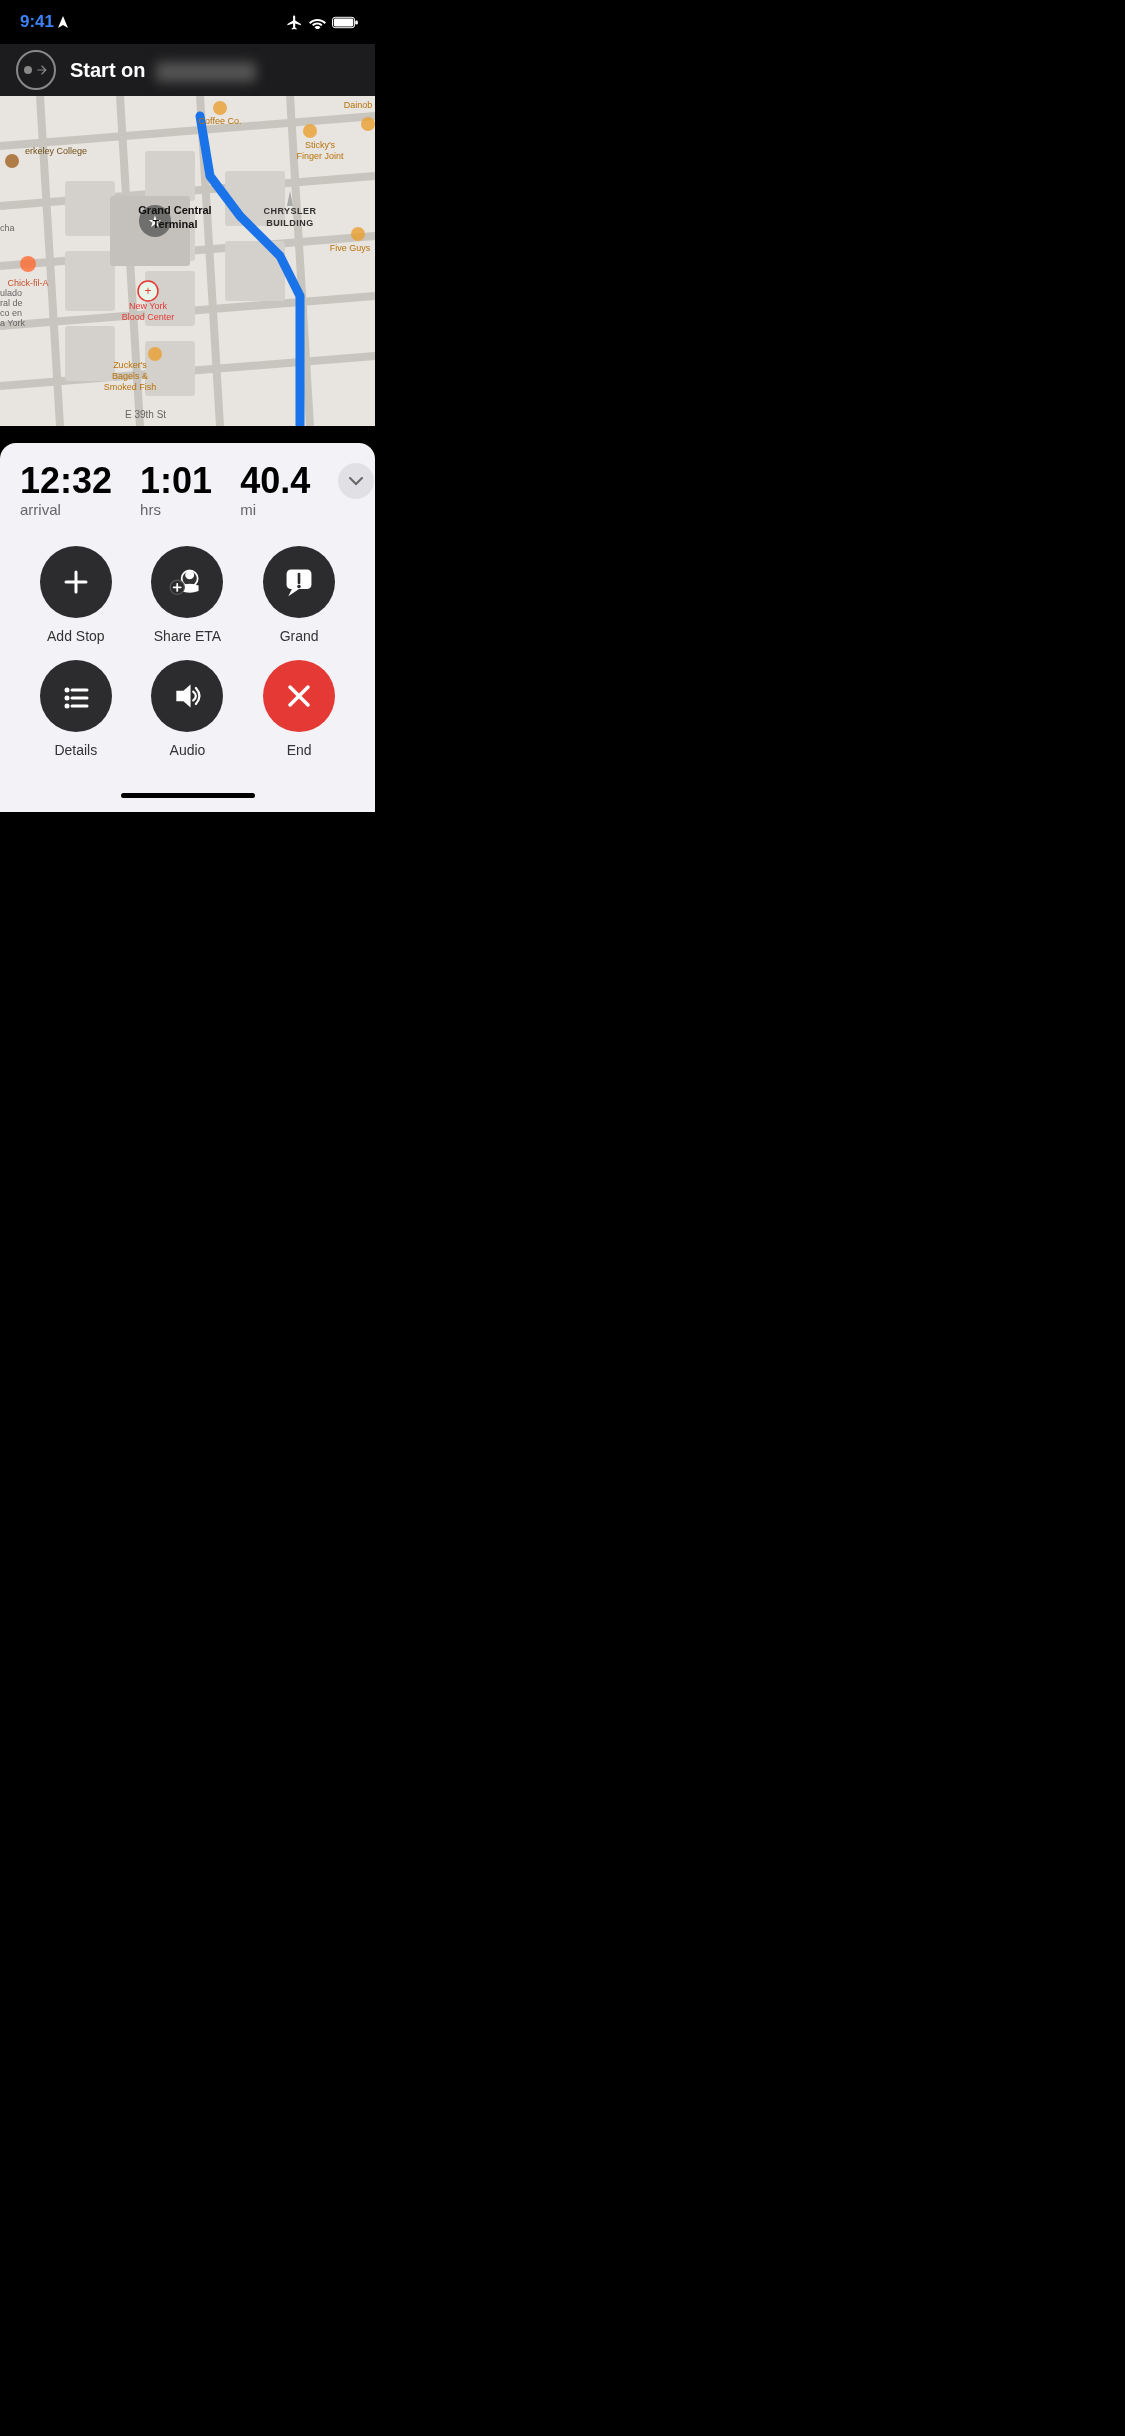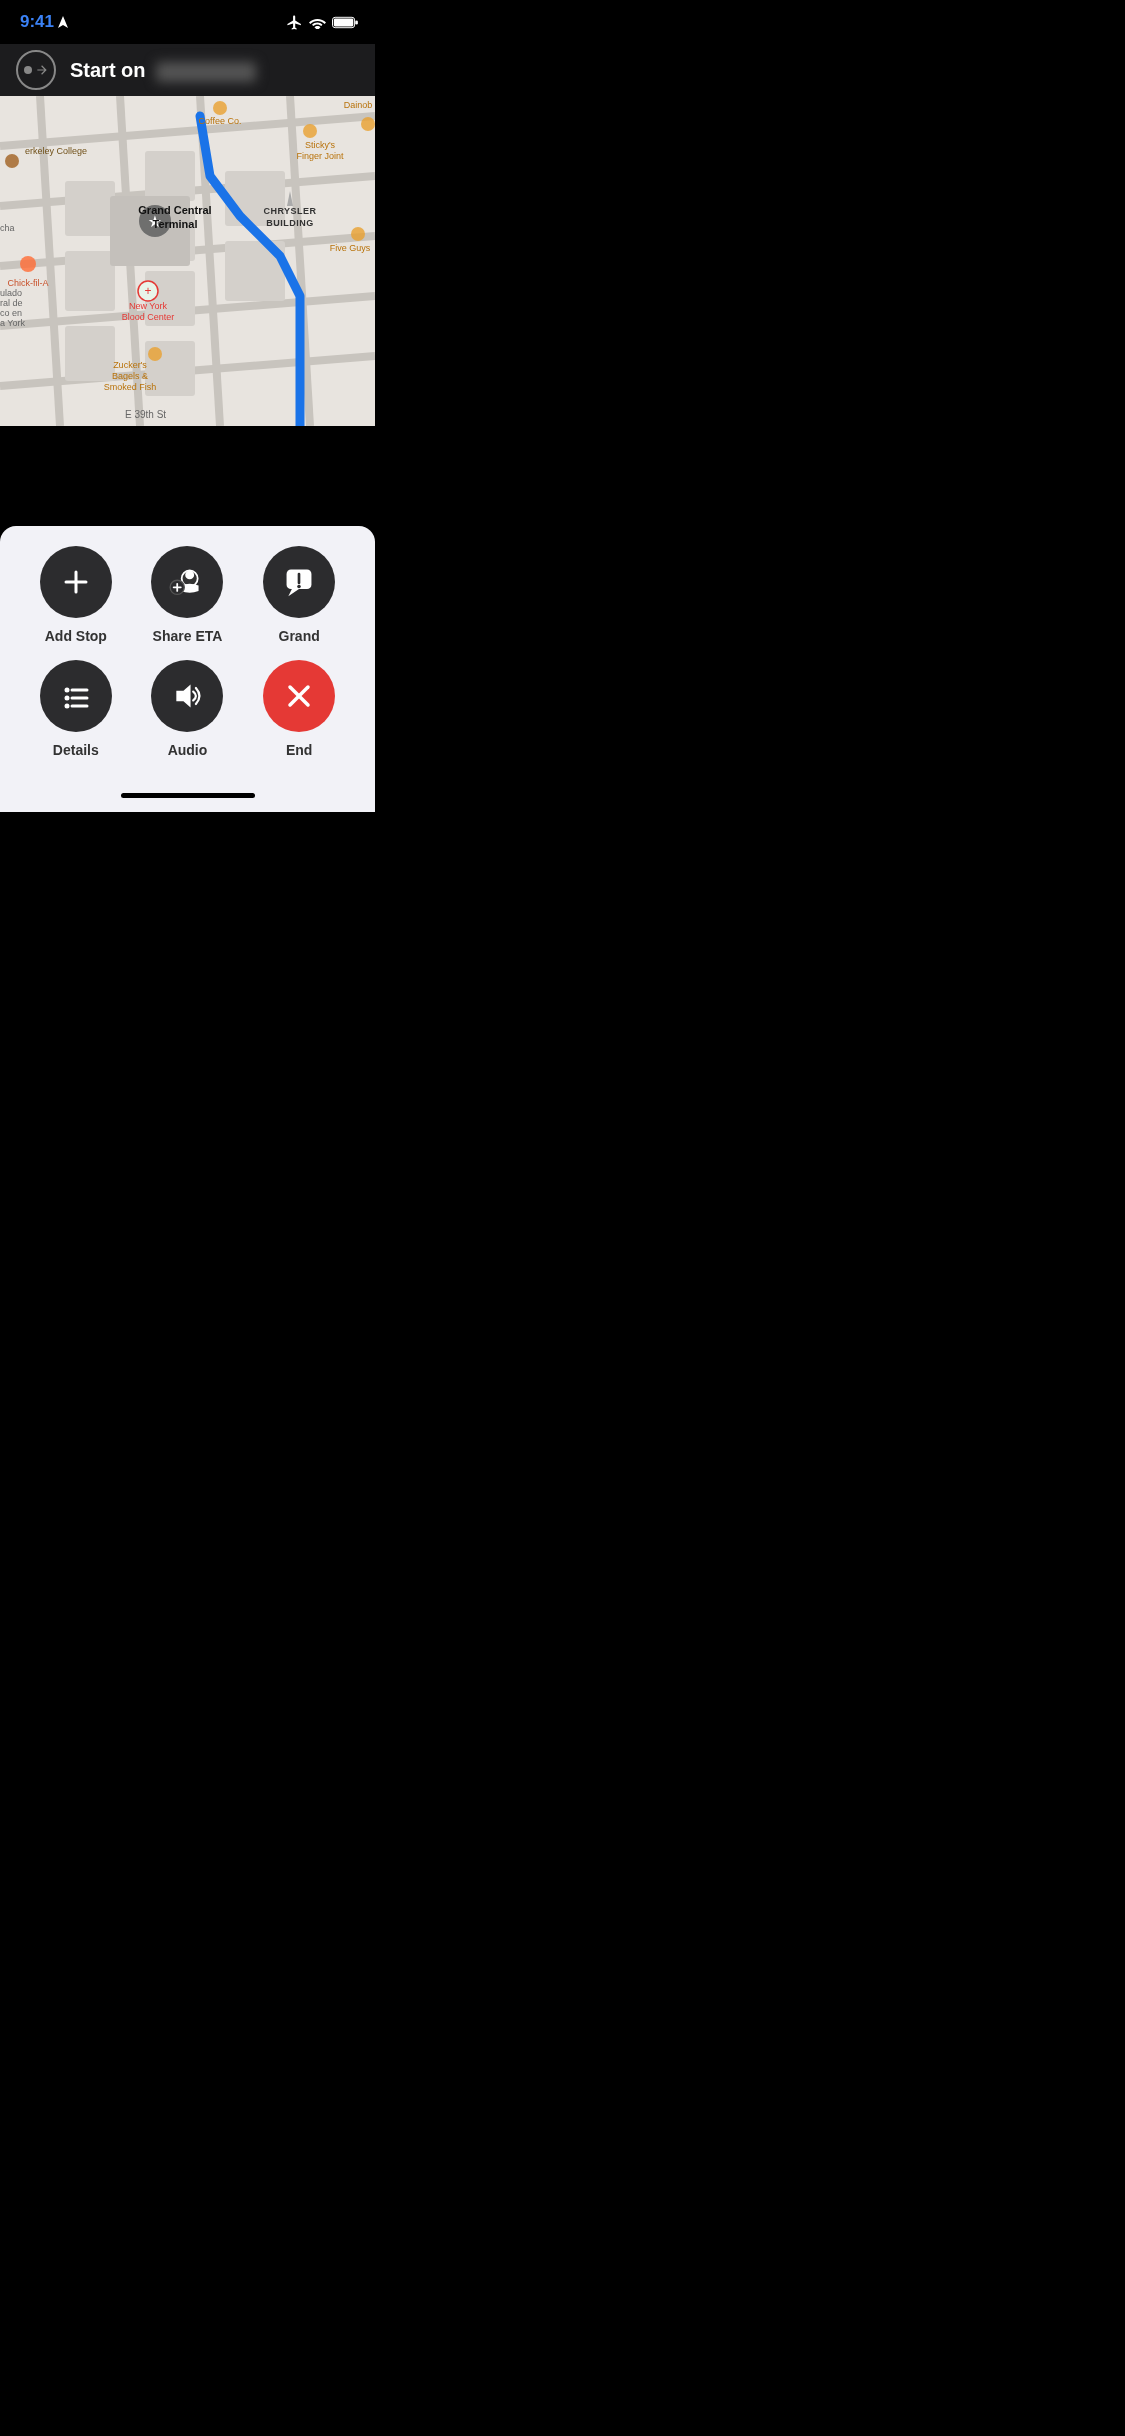--- a/index.html
+++ b/index.html
@@ -181,21 +181,21 @@
       justify-content: center;
     }
 
     .action-circle.red {
       background: #e53935;
     }
 
     .action-label {
       font-size: 14px;
       color: #333;
-      font-weight: 700;
+      font-weight: 400;
     }
 
     
     .home-indicator {
       width: 100%;
       height: 34px;
       background: #f2f2f7;
       display: flex;
       align-items: center;
       justify-content: center;
@@ -331,20 +331,39 @@
 
     <text x="125" y="322" text-anchor="start" font-size="10" fill="#666">E 39th St</text>
 
     <circle cx="368" cy="28" r="7" fill="#e8a030" opacity="0.8"></circle>
     <text x="358" y="12" text-anchor="middle" font-size="9" fill="#b8720a">Dainob</text>
   </svg>
 </div>
 
 <div id="bottom-sheet">
 
+  <div class="eta-row">
+    <div class="eta-item">
+      <span class="eta-value">12:32</span>
+      <span class="eta-label">arrival</span>
+    </div>
+    <div class="eta-item">
+      <span class="eta-value">1:01</span>
+      <span class="eta-label">hrs</span>
+    </div>
+    <div class="eta-item">
+      <span class="eta-value">40.4</span>
+      <span class="eta-label">mi</span>
+    </div>
+    <div class="collapse-btn">
+      <svg width="14" height="9" viewBox="0 0 14 9" fill="none">
+        <path d="M1 1L7 7L13 1" stroke="#666" stroke-width="2" stroke-linecap="round"></path>
+      </svg>
+    </div>
+  </div>
 
   <div class="actions-grid">
 
     <div class="action-item">
       <div class="action-circle">
         <svg width="32" height="32" viewBox="0 0 32 32" fill="white">
           <line x1="16" y1="6" x2="16" y2="26" stroke="white" stroke-width="3" stroke-linecap="round"></line>
           <line x1="6" y1="16" x2="26" y2="16" stroke="white" stroke-width="3" stroke-linecap="round"></line>
         </svg>
       </div>

